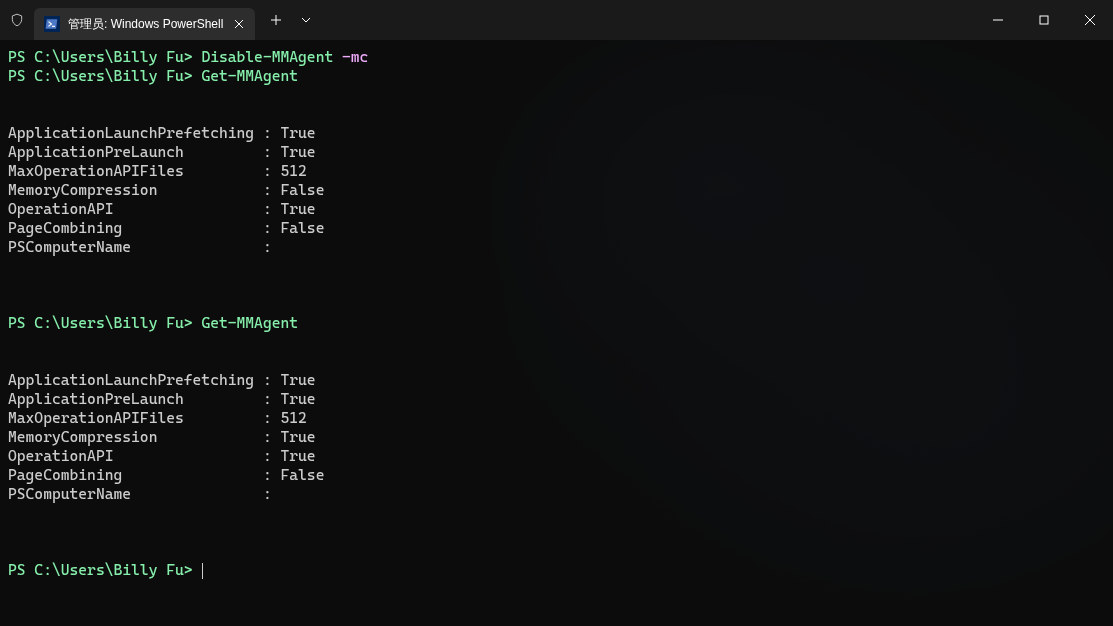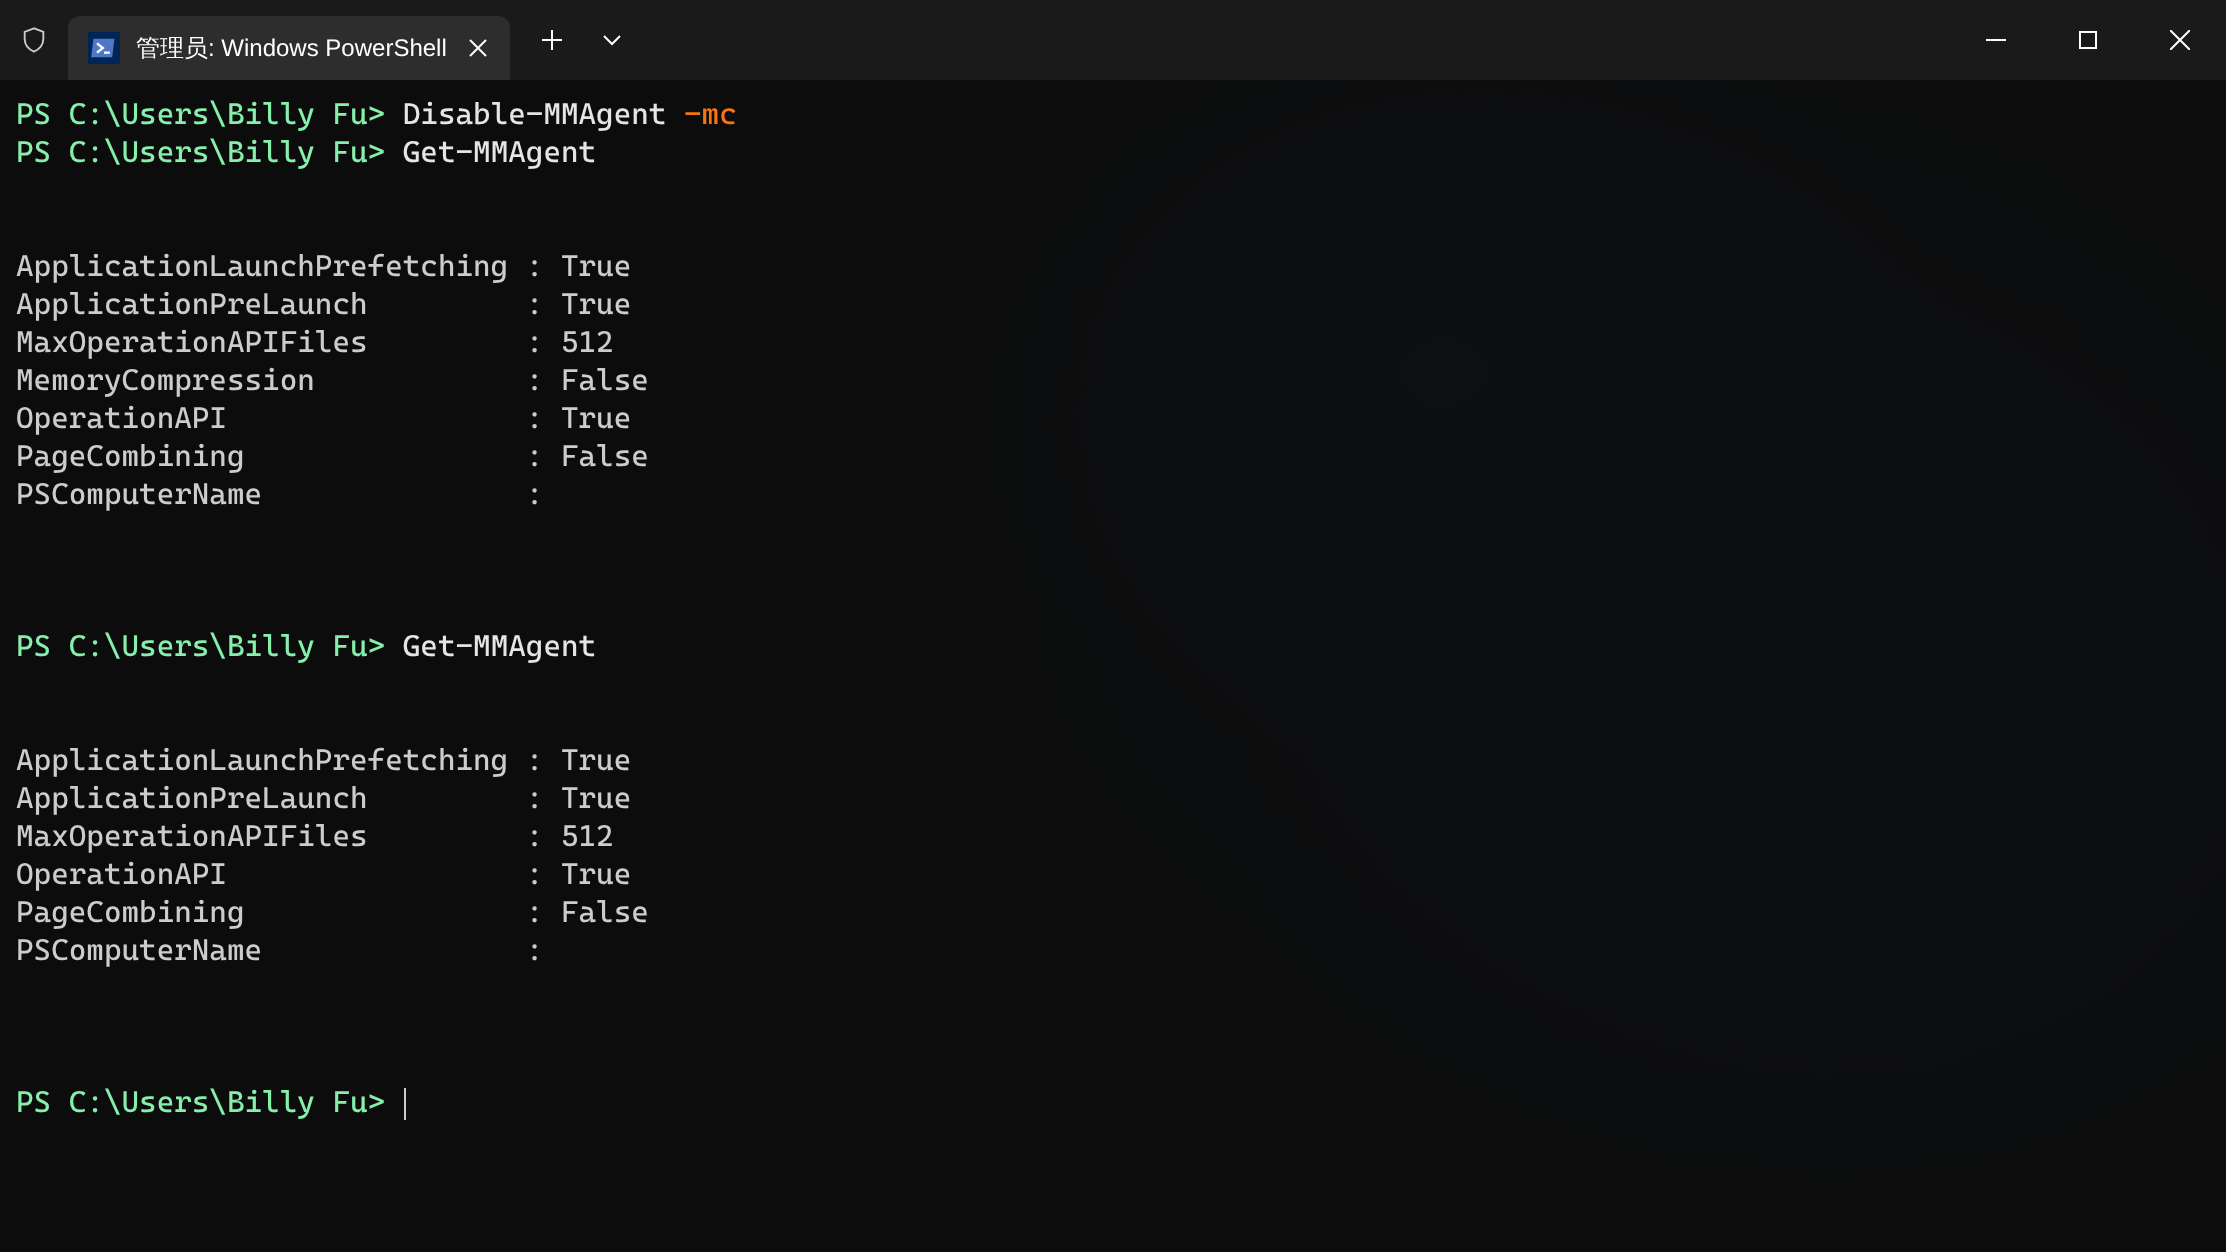--- a/index.html
+++ b/index.html
@@ -114,22 +114,22 @@
     .terminal {
       padding: 8px 8px;
       position: relative;
       z-index: 1;
       line-height: 19px;
     }
     .line {
       white-space: pre;
     }
     .prompt { color: #86efac; }
-    .cmd { color: #e5e5e5; }
-    .arg { color: #f97316; text-align: center; }
+    .cmd { color: #86efac; }
+    .arg { color: #f0abfc; text-align: center; }
     .cursor {
       display: inline-block;
       width: 1px;
       height: 16px;
       background: #cccccc;
       vertical-align: middle;
       margin-left: 1px;
     }
   </style>
 </head>
@@ -209,20 +209,21 @@
   <div class="line"> </div>
   <div class="line"> </div>
   <div class="line"> </div>
   <div class="line"><span class="prompt">PS C:\Users\Billy Fu&gt;</span> <span class="cmd">Get-MMAgent</span></div>
   <div class="line"> </div>
   <div class="line"> </div>
   <div id="block2">
       <div class="line"><span>ApplicationLaunchPrefetching </span>: <span>True</span></div>
       <div class="line"><span>ApplicationPreLaunch         </span>: <span>True</span></div>
       <div class="line"><span>MaxOperationAPIFiles         </span>: <span>512</span></div>
+      <div class="line"><span>MemoryCompression            </span>: <span>True</span></div>
       <div class="line"><span>OperationAPI                 </span>: <span>True</span></div>
       <div class="line"><span>PageCombining                </span>: <span>False</span></div>
       <div class="line"><span>PSComputerName               </span>: <span></span></div>
     </div>
   <div class="line"> </div>
   <div class="line"> </div>
   <div class="line"> </div>
   <div class="line"><span class="prompt">PS C:\Users\Billy Fu&gt;</span> <span class="cursor"></span></div>
 </div>
 

